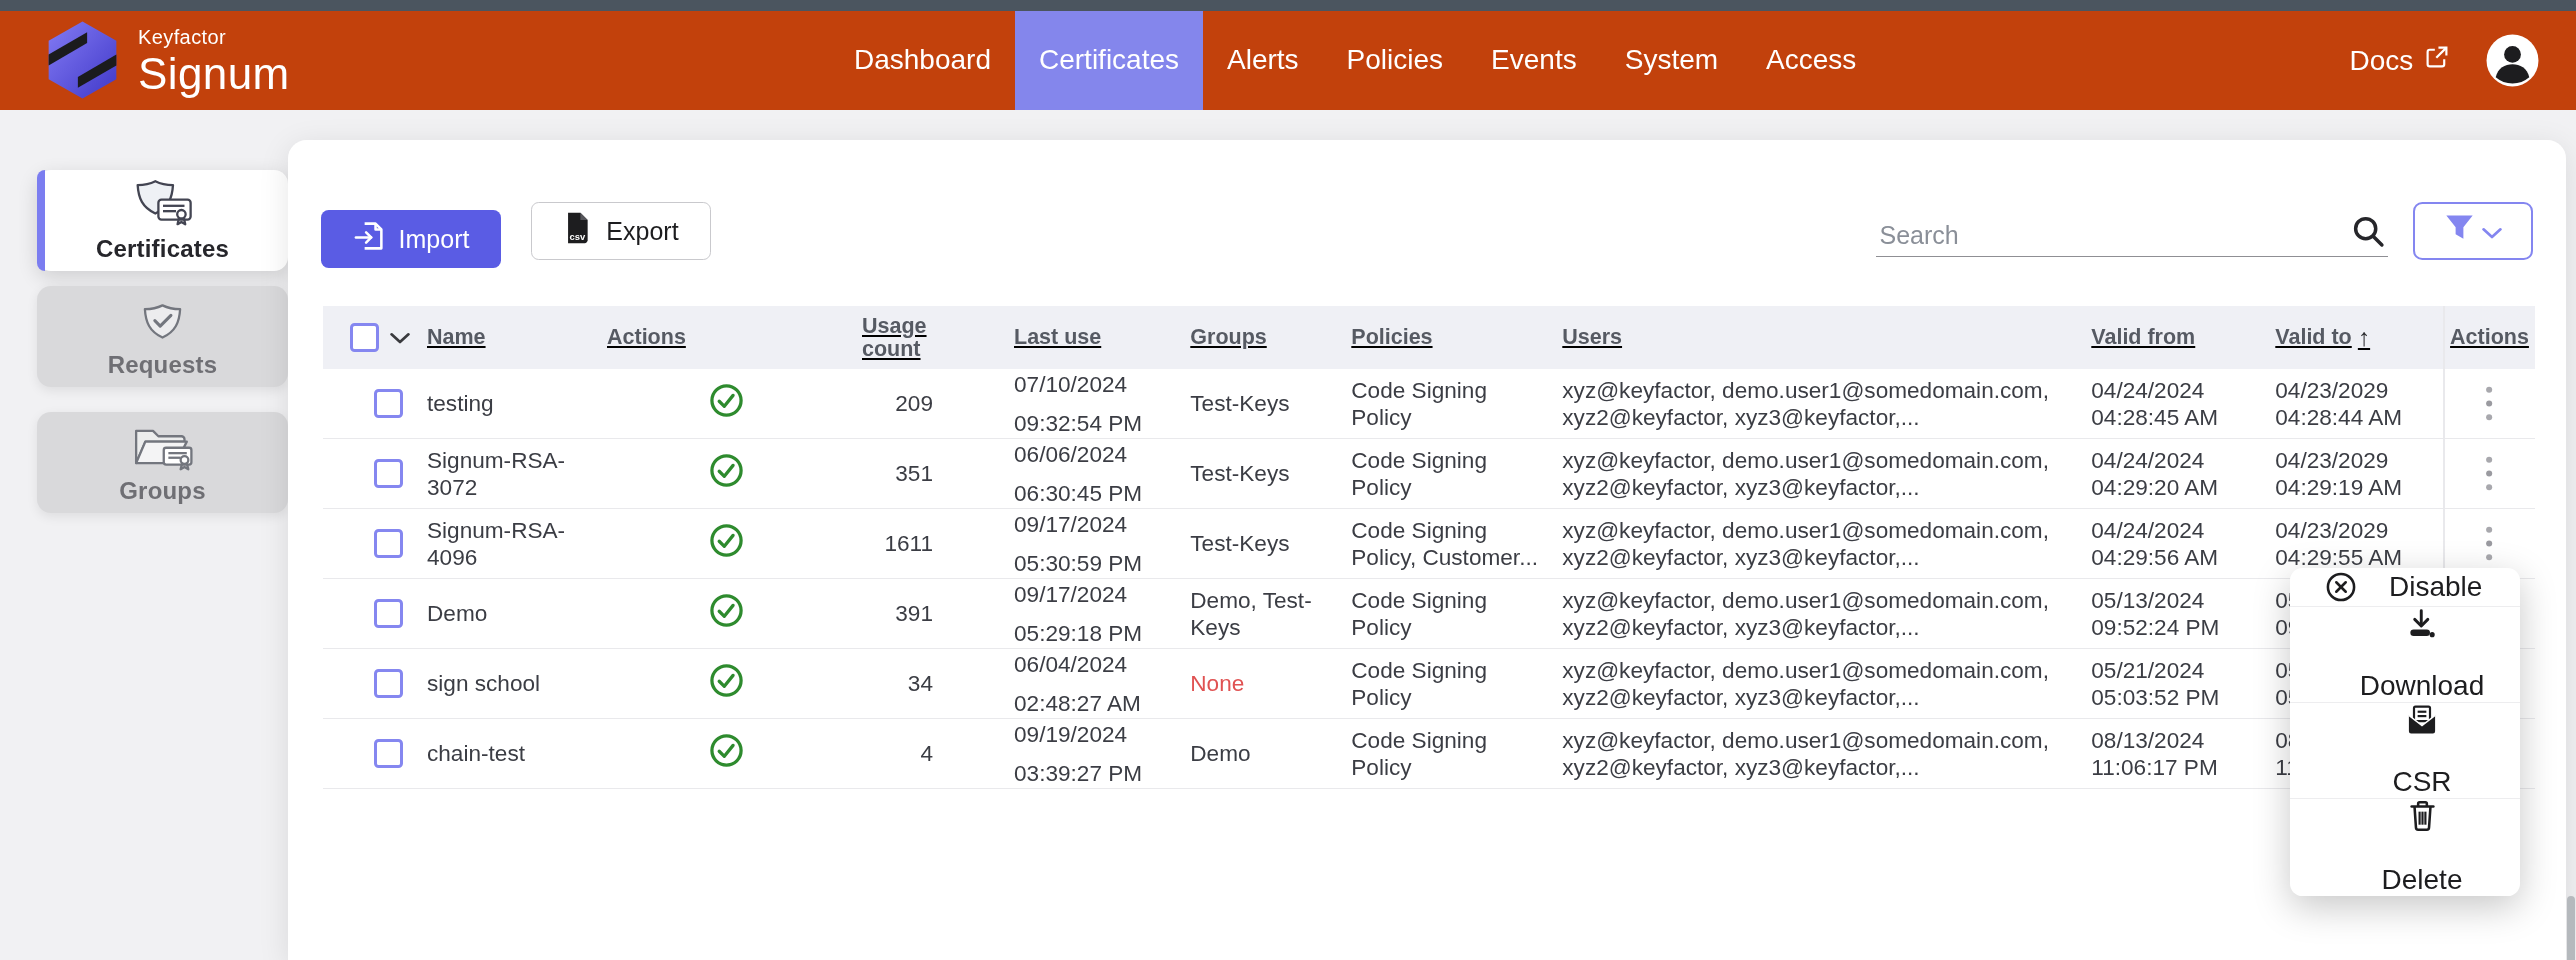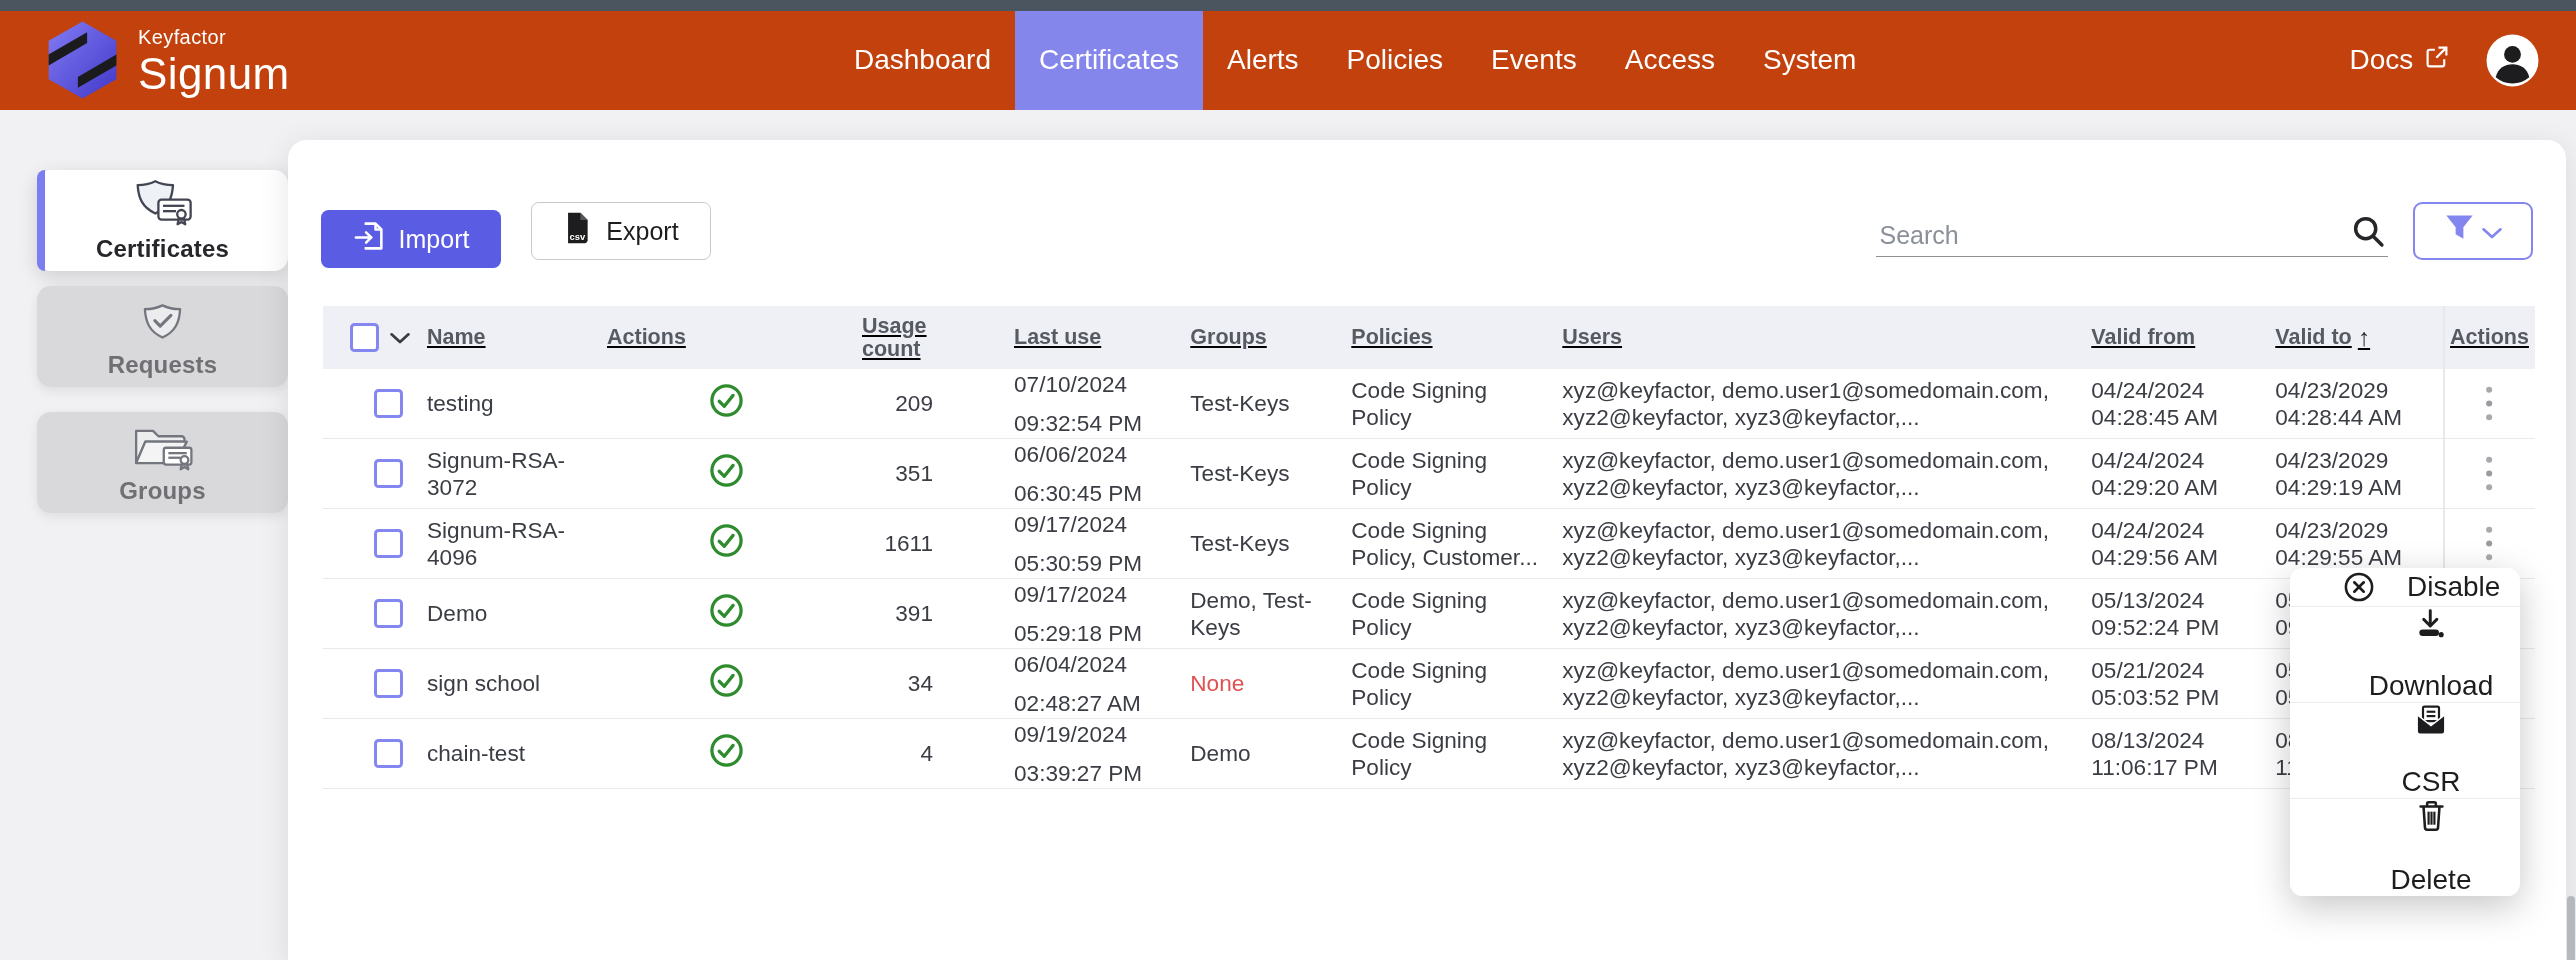--- a/index.html
+++ b/index.html
@@ -8,21 +8,21 @@
   
   .topnav{position:absolute;left:0;top:10.7px;width:2576px;height:99px;background:#c2410c;}
   .brand{position:absolute;left:44px;top:9.2px;display:flex;align-items:center;gap:17px;}
   .brand-text{display:flex;flex-direction:column;line-height:1;}
   .brand-small{color:#fff;font-size:20px;letter-spacing:0.4px;margin-bottom:4.6px;}
   .brand-large{color:#fff;font-size:44px;letter-spacing:0.4px;}
   .nav-items{position:absolute;left:830px;top:0;height:99px;display:flex;}
   .nav-item{display:flex;align-items:center;padding:0 24px;color:#fff;font-size:28px;cursor:pointer;}
   .nav-item.active{background:#8486ec;}
   .nav-right{position:absolute;right:36px;top:0;height:99px;display:flex;align-items:center;gap:35px;}
-  .docs-link{display:flex;align-items:center;gap:10.7px;color:#fff;font-size:28px;cursor:pointer;}
+  .docs-link{display:flex;align-items:flex-end;gap:10.7px;color:#fff;font-size:28px;cursor:pointer;}
   .avatar{width:55px;height:55px;}
   
   .side-tabs{position:absolute;left:37px;top:170px;width:251px;}
   .side-tab{position:relative;width:251px;height:101px;border-radius:14px;background:#d9d9db;display:flex;flex-direction:column;align-items:center;justify-content:center;gap:6.1px;box-shadow:0 3.1px 10.7px rgba(0,0,0,.08);cursor:pointer;}
   .side-tab + .side-tab{margin-top:15.3px;}
   .side-tab:nth-child(3){margin-top:25px;}
   .side-tab.active{background:#fff;box-shadow:0 6.1px 20px rgba(0,0,0,.14);}
   .side-tab.active::before{content:"";position:absolute;left:0;top:0;bottom:0;width:8.4px;background:#7b7df0;border-radius:14px 0 0 14px;}
   .tab-icon{height:51px;display:flex;align-items:flex-end;}
   .tab-label{font-size:24px;font-weight:700;color:#6f6f74;letter-spacing:0.2px;}
@@ -55,21 +55,21 @@
   .td.c4{text-align:right;}
   .td.c5{padding-left:81px;gap:12px;}
   .td.c6,.td.c7,.td.c8,.td.c9,.td.c10{padding-left:15.3px;}
   .td.c6.none{color:#e05252;}
   .td.c11{flex-direction:row;align-items:center;justify-content:center;}
   .checkbox{width:29px;height:29px;border:3.8px solid #8587f0;border-radius:4.6px;background:#fff;display:inline-block;box-sizing:border-box;cursor:pointer;}
   .col-divider{position:absolute;left:2120px;top:0;width:1.5px;height:477px;background:#e9e9ec;}
   .kebab{cursor:pointer;display:flex;}
   
   .context-menu{position:absolute;left:2290px;top:568px;width:230px;height:328px;background:#fff;border-radius:12.3px;box-shadow:0 10.7px 37px rgba(0,0,0,.22);z-index:50;display:flex;flex-direction:column;}
-  .menu-item{flex:1;display:flex;align-items:center;gap:31px;padding-left:52px;cursor:pointer;text-align:center;}
+  .menu-item{flex:1;display:flex;align-items:center;gap:31px;padding-left:34px;cursor:pointer;text-align:center;}
   .menu-item + .menu-item{border-top:1.5px solid #ededef;flex-direction:column;}
   .menu-icon{display:flex;width:34px;justify-content:center;}
   .menu-label{font-size:28px;color:#1d1d1f;}
   .scroll-thumb{position:absolute;left:2567px;top:896px;width:8.4px;height:77px;background:#b5b9bd;border-radius:4.6px;}
 </style>
 </head>
 <body>
 
 <div class="screen">
   <div class="window-strip"></div>
@@ -91,22 +91,22 @@
         <span class="brand-small">Keyfactor</span>
         <span class="brand-large">Signum</span>
       </div>
     </div>
     <nav class="nav-items">
         <div class="nav-item">Dashboard</div>
         <div class="nav-item active">Certificates</div>
         <div class="nav-item">Alerts</div>
         <div class="nav-item">Policies</div>
         <div class="nav-item">Events</div>
+        <div class="nav-item">System</div>
         <div class="nav-item">Access</div>
-        <div class="nav-item">System</div>
       </nav>
     <div class="nav-right">
       <div class="docs-link">
         <span>Docs</span>
         <span><svg viewBox="0 0 36 36" width="26" height="26">
               <path d="M15 8H8a3 3 0 0 0-3 3v17a3 3 0 0 0 3 3h17a3 3 0 0 0 3-3v-7" fill="none" stroke="#fff" stroke-width="3"></path>
               <polyline points="20,5 31,5 31,16" fill="none" stroke="#fff" stroke-width="3"></polyline>
               <line x1="31" y1="5" x2="17" y2="19" stroke="#fff" stroke-width="3"></line>
             </svg></span>
       </div>

